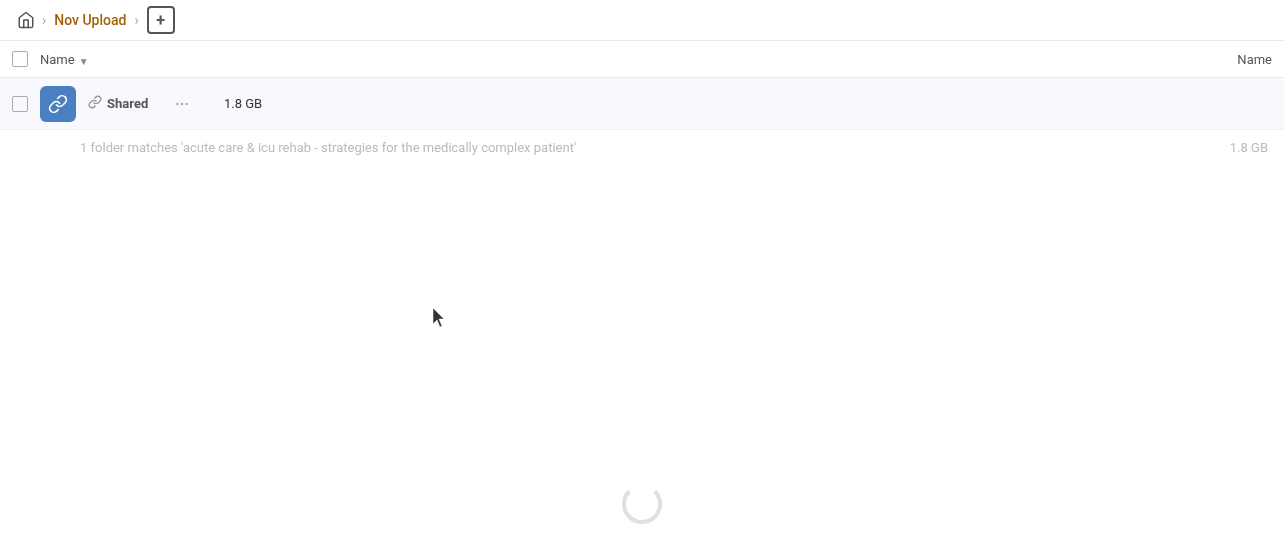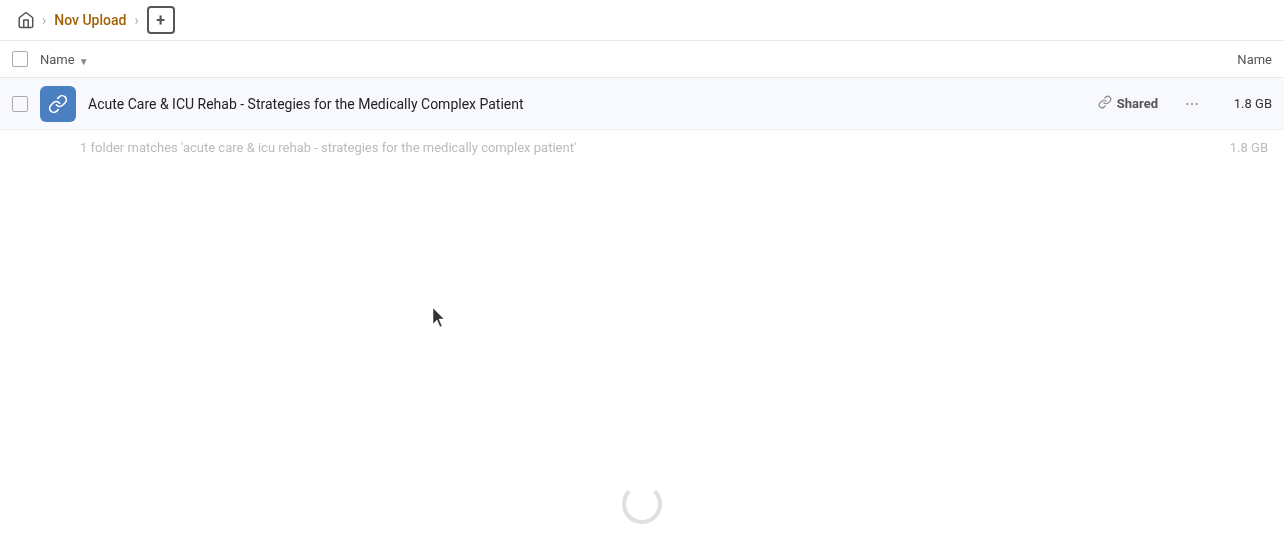--- a/index.html
+++ b/index.html
@@ -265,21 +265,20 @@
 </div>
 
 <div class="file-row">
   <div class="row-checkbox"></div>
   <div class="file-icon">
     <svg viewBox="0 0 24 24" fill="none" stroke="white" stroke-width="2" stroke-linecap="round" stroke-linejoin="round">
       <path d="M10 13a5 5 0 0 0 7.54.54l3-3a5 5 0 0 0-7.07-7.07l-1.72 1.71"></path>
       <path d="M14 11a5 5 0 0 0-7.54-.54l-3 3a5 5 0 0 0 7.07 7.07l1.71-1.71"></path>
     </svg>
   </div>
-  <div class="file-name">Acute Care &amp; ICU Rehab - Strategies for the Medically Complex Patient</div>
   <div class="shared-badge">
     <span class="link-icon">
       <svg width="14" height="14" viewBox="0 0 24 24" fill="none" stroke="#888" stroke-width="2" stroke-linecap="round" stroke-linejoin="round">
         <path d="M10 13a5 5 0 0 0 7.54.54l3-3a5 5 0 0 0-7.07-7.07l-1.72 1.71"></path>
         <path d="M14 11a5 5 0 0 0-7.54-.54l-3 3a5 5 0 0 0 7.07 7.07l1.71-1.71"></path>
       </svg>
     </span>
     <span>Shared</span>
   </div>
   <div class="more-btn">

